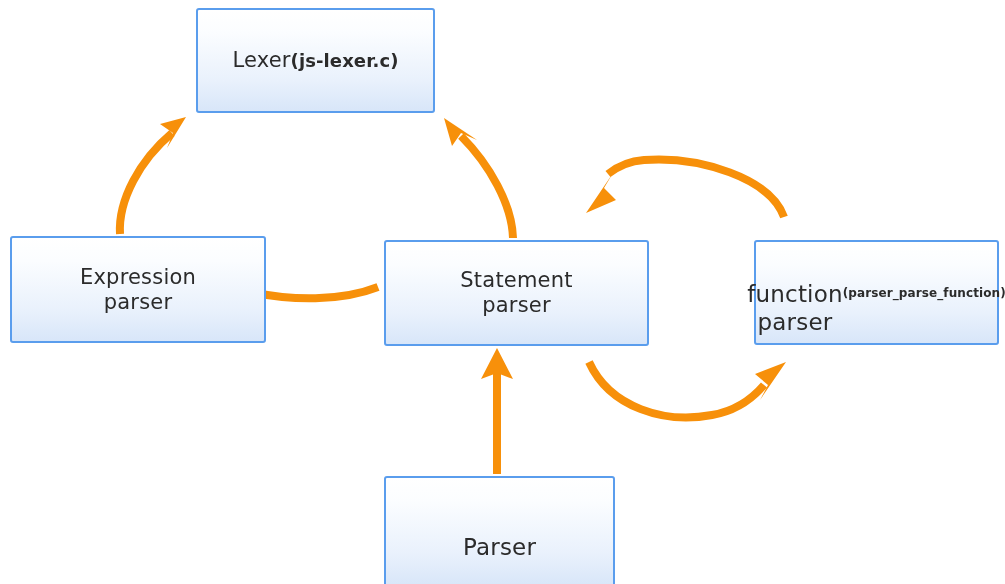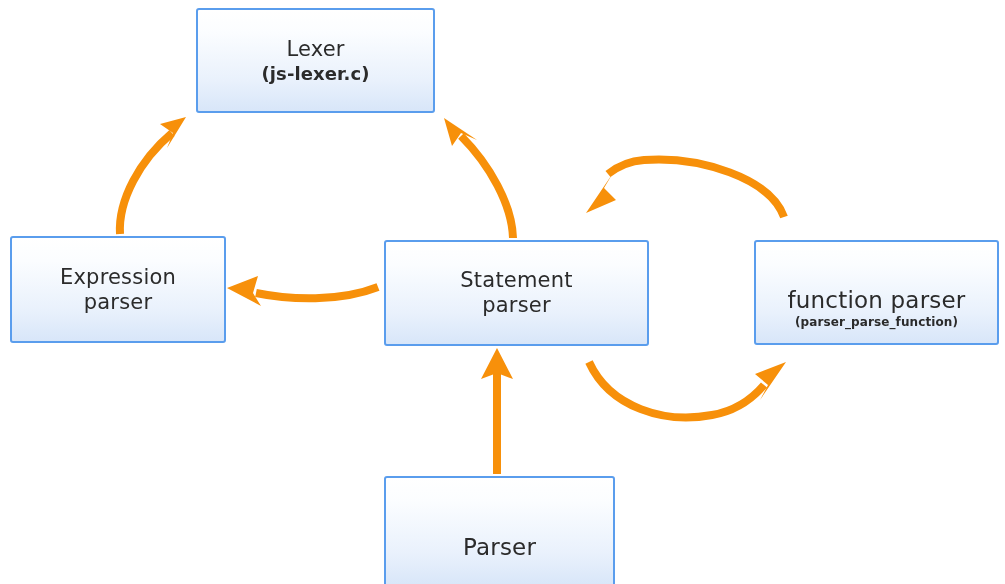--- a/index.html
+++ b/index.html
@@ -18,21 +18,21 @@
     overflow: hidden;
   }
   .node {
     position: absolute;
     box-sizing: border-box;
     border: 2px solid #5a9ded;
     border-radius: 3px;
     background: linear-gradient(to bottom, #ffffff 0%, #fbfdff 22%, #e9f1fc 70%, #d8e6f9 100%);
     box-shadow: 0 0 0 0 rgba(0,0,0,0);
     display: flex;
-    flex-direction: column;
+    flex-direction: row;
     align-items: center;
     justify-content: center;
     text-align: center;
     color: #2b2b2b;
     line-height: 1.18;
     padding: 20px 4px;
   }
   .node .title {
     font-size: 21px;
     letter-spacing: 0.2px;
@@ -41,21 +41,21 @@
   .node .sub {
     font-size: 18px;
     letter-spacing: 0.1px;
     margin-top: 1px;
     font-weight: bold;
   }
   .node.big .title { font-size: 23px; margin-top: 32px; }
   .node.big .sub { font-size: 12px; }
 
   #lexer       { left: 196px; top: 8px;   width: 239px; height: 105px; }
-  #exprparser  { left: 10px;  top: 236px; width: 216px; height: 107px; }
+  #exprparser  { left: 10px;  top: 236px; width: 256px; height: 107px; }
   #stmtparser  { left: 384px; top: 240px; width: 265px; height: 106px; }
   #funcparser  { left: 754px; top: 240px; width: 245px; height: 105px; }
   #parser      { left: 384px; top: 476px; width: 231px; height: 112px; }
 
   svg#edges {
     position: absolute;
     left: 0; top: 0;
     width: 1005px;
     height: 584px;
     pointer-events: none;

